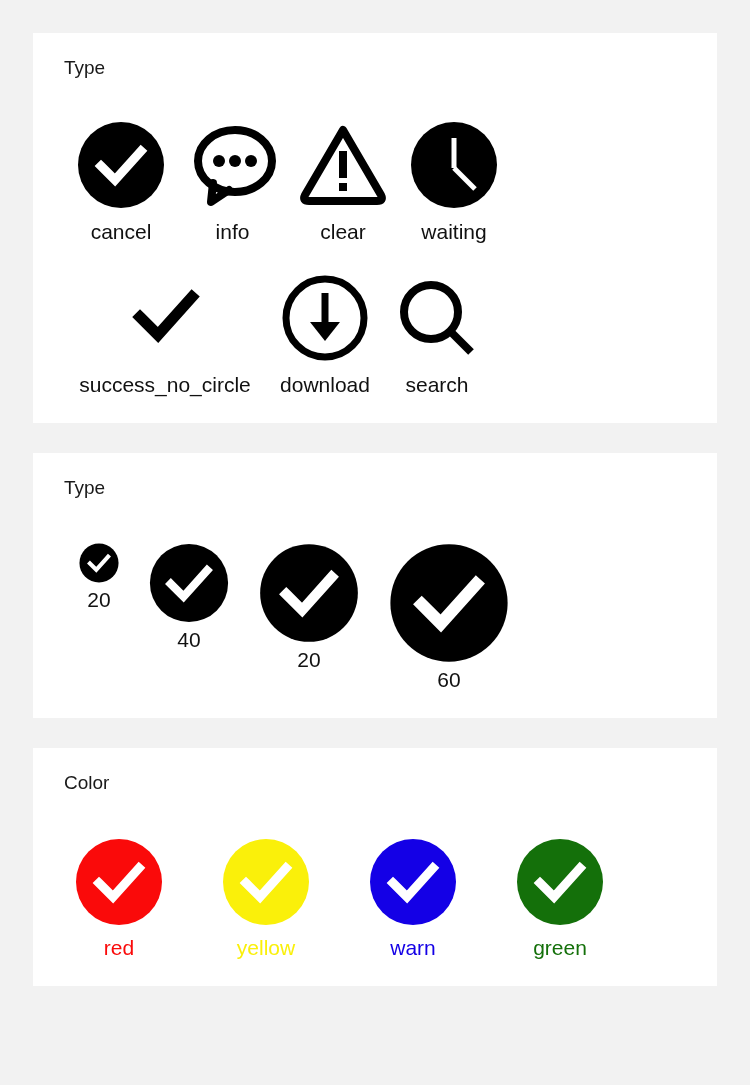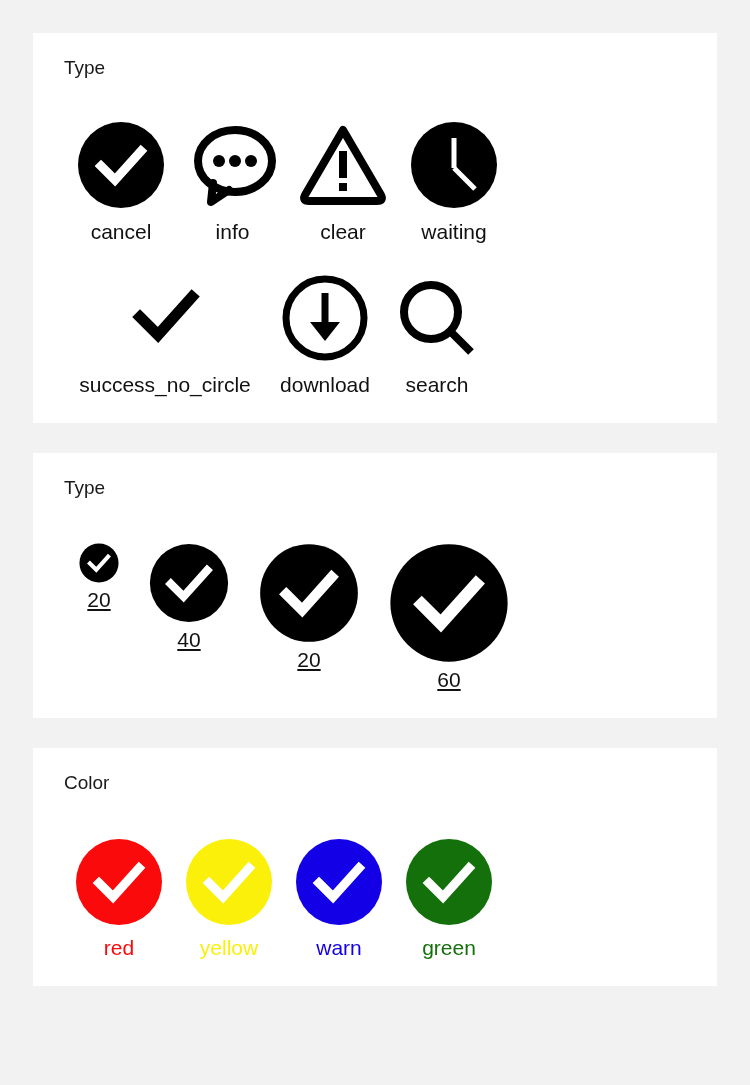--- a/index.html
+++ b/index.html
@@ -63,39 +63,39 @@
     line-height: 25px;
     color: #111111;
     white-space: nowrap;
   }
 
   
   .size-row {
     display: flex;
     align-items: flex-start;
     margin-top: 44px;
-    text-decoration: underline;
   }
   .size-item {
     display: flex;
     flex-direction: column;
     align-items: center;
   }
   .size-item .cap {
     margin-top: 4px;
     font-size: 21px;
     line-height: 25px;
     color: #111111;
   }
 
   
   .color-row {
     display: flex;
     align-items: flex-end;
     margin-top: 44px;
+    gap: 37px;
   }
   .color-item {
     display: flex;
     flex-direction: column;
     align-items: center;
   }
   .color-item .cap {
     margin-top: 9px;
     font-size: 21px;
     line-height: 25px;

